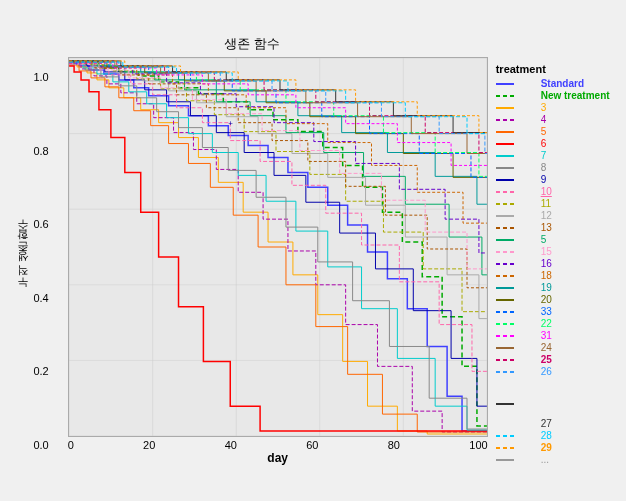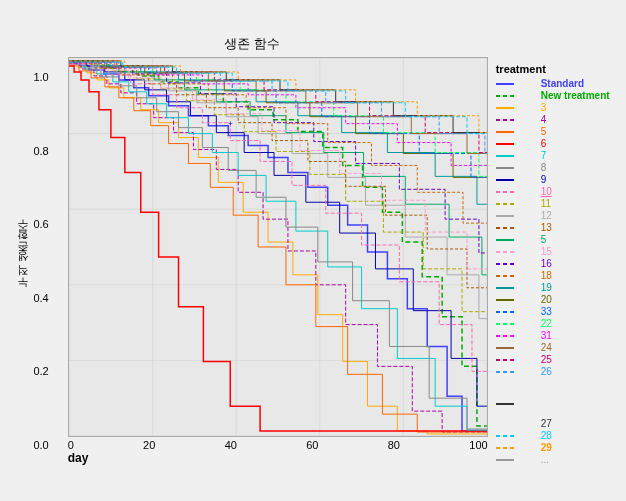--- a/index.html
+++ b/index.html
@@ -66,21 +66,21 @@
       justify-content: space-between;
       width: 420px;
       padding: 2px 0 0 0;
     }
     .x-axis-labels span {
       font-size: 11px;
       text-align: center;
     }
     .x-label {
       font-size: 12px;
-      text-align: left;
+      text-align: center;
       margin-top: 0;
       font-weight: bold;
     }
     .y-tick-labels {
       display: flex;
       flex-direction: column;
       justify-content: space-between;
       height: 380px;
       margin-right: 19px;
       text-align: right;
@@ -317,21 +317,21 @@
           <div class="legend-item">
             <span class="legend-line" style="background-color: transparent; background-image: repeating-linear-gradient(90deg, rgb(255, 0, 255) 0px, rgb(255, 0, 255) 4px, transparent 4px, transparent 7px);"></span>
             <span style="color: rgb(255, 0, 255); font-weight: normal;">31</span>
           </div>
           <div class="legend-item">
             <span class="legend-line" style="background-color: rgb(153, 102, 51);"></span>
             <span style="color: rgb(153, 102, 51); font-weight: normal;">24</span>
           </div>
           <div class="legend-item">
             <span class="legend-line" style="background-color: transparent; background-image: repeating-linear-gradient(90deg, rgb(204, 0, 102) 0px, rgb(204, 0, 102) 4px, transparent 4px, transparent 7px);"></span>
-            <span style="color: rgb(204, 0, 102); font-weight: normal;">25</span>
+            <span style="color: rgb(204, 0, 102); font-weight: bold;">25</span>
           </div>
           <div class="legend-item">
             <span class="legend-line" style="background-color: transparent; background-image: repeating-linear-gradient(90deg, rgb(51, 153, 255) 0px, rgb(51, 153, 255) 4px, transparent 4px, transparent 7px);"></span>
             <span style="color: rgb(51, 153, 255); font-weight: normal;">26</span>
           </div>
           <div class="legend-item">
             <span class="legend-line" style="background-color: rgb(51, 51, 51);"></span>
             <span style="color: rgb(51, 51, 51); font-weight: normal; margin-top: 40px;">27</span>
           </div>
           <div class="legend-item">

